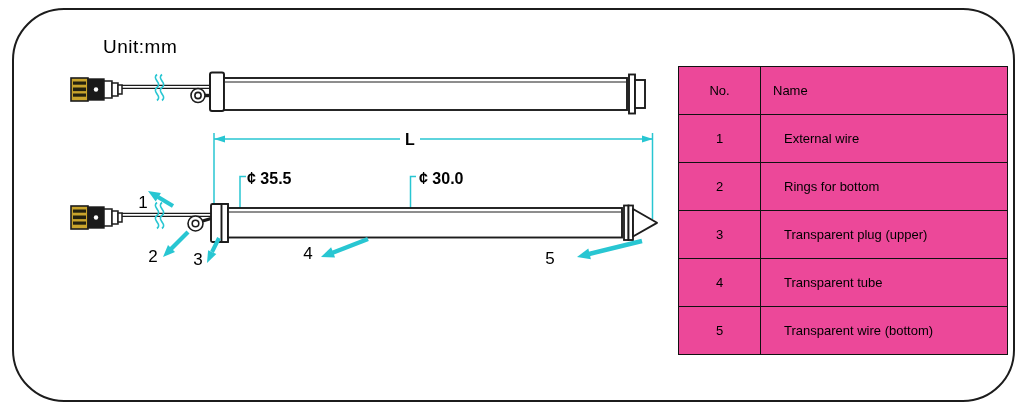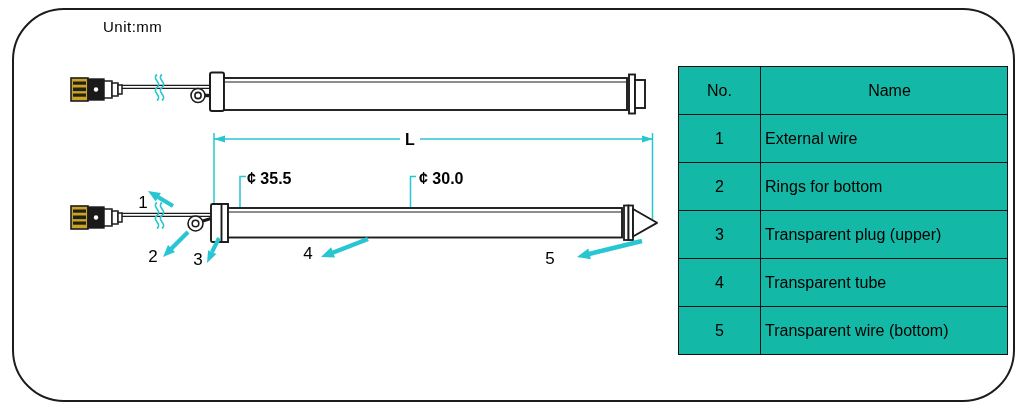--- a/index.html
+++ b/index.html
@@ -1,24 +1,24 @@
 <!DOCTYPE html>
 <html><head>
 <meta charset="utf-8">
 <style>
   html,body{margin:0;padding:0;background:#ffffff;}
   body{width:1028px;height:408px;position:relative;font-family:"Liberation Sans",sans-serif;color:#111;overflow:hidden;}
   .frame{position:absolute;left:12px;top:8px;width:1003px;height:394px;border:2px solid #1c1c1c;border-radius:52px;box-sizing:border-box;background:#fff;}
-  .unit-label{position:absolute;left:103px;top:18px;font-size:15px;letter-spacing:.5px;color:#000;}
+  .unit-label{position:absolute;left:103px;top:36px;font-size:19px;letter-spacing:.5px;color:#000;}
   svg.diagram{position:absolute;left:0;top:0;}
   .parts-table{position:absolute;left:678px;top:66px;border-collapse:collapse;table-layout:fixed;background:#fff;}
-  .parts-table td,.parts-table th{border:1.5px solid #111;font-weight:400;font-size:16px;color:#000;height:48px;box-sizing:border-box;background:#14b8a6;margin-left:29px;}
+  .parts-table td,.parts-table th{border:1.5px solid #111;font-weight:400;font-size:13px;color:#000;height:48px;box-sizing:border-box;background:#ec4899;margin-left:29px;}
   .parts-table .col-no{width:82px;text-align:center;}
-  .parts-table .col-name{width:247px;text-align:left;padding-left:4px;}
-  .parts-table thead .col-name{text-align:center;padding-left:12px;}
+  .parts-table .col-name{width:247px;text-align:left;padding-left:23px;}
+  .parts-table thead .col-name{padding-left:12px;}
 </style>
 </head>
 <body>
 
 <div class="frame"></div>
 
 <div class="unit-label">Unit:mm</div>
 
 <svg class="diagram" width="1028" height="408" viewBox="0 0 1028 408">
 

